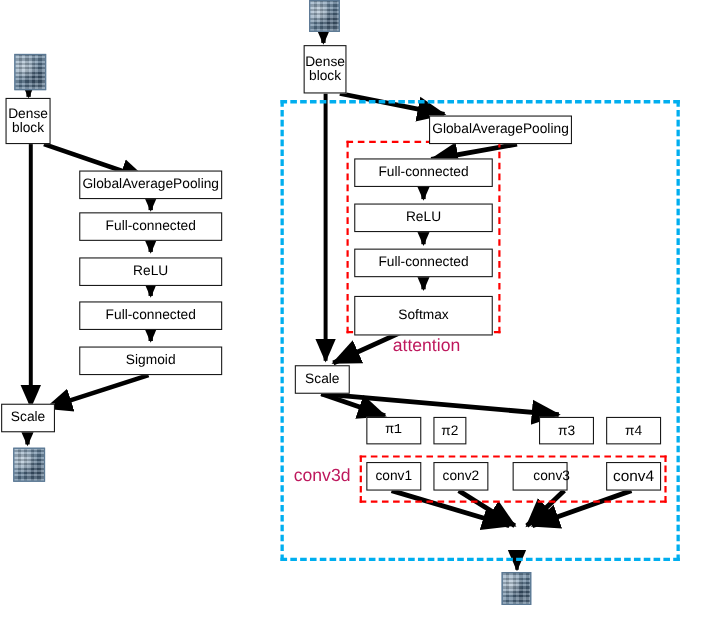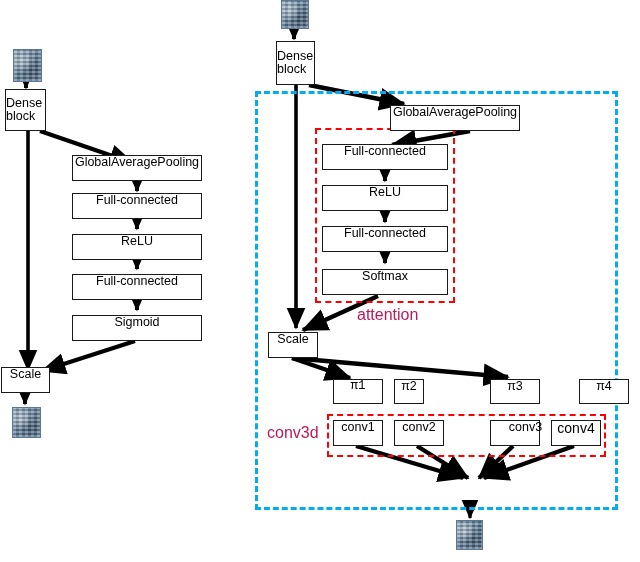--- a/index.html
+++ b/index.html
@@ -2,21 +2,21 @@
 <html><head>
 <meta charset="utf-8">
 <style>
   html,body{margin:0;padding:0;background:#ffffff;}
   body{width:640px;height:562px;position:relative;overflow:hidden;
        font-family:"Liberation Sans","DejaVu Sans",sans-serif;}
   #canvas{position:absolute;left:0;top:0;width:640px;height:562px;}
   svg.edges{position:absolute;left:0;top:0;width:640px;height:562px;pointer-events:none;}
 
   .node{position:absolute;box-sizing:border-box;border:1.6px solid #1a1a1a;
-        background:#ffffff;display:flex;align-items:flex-start;justify-content:center;
+        background:#ffffff;display:flex;align-items:center;justify-content:center;
         text-align:center;color:#000;line-height:1.08;z-index:3;}
   .node span{display:block;}
 
   .patch{position:absolute;z-index:3;
      background-color:#6e8ca8;
      background-image:
        repeating-linear-gradient(0deg, rgba(255,255,255,.20) 0 2px, rgba(0,0,0,.16) 2px 4px),
        repeating-linear-gradient(90deg, rgba(255,255,255,.16) 0 3px, rgba(0,0,0,.14) 3px 6px),
        radial-gradient(circle at 30% 35%, rgba(220,232,242,.55) 0 10%, rgba(0,0,0,0) 45%),
        radial-gradient(circle at 72% 70%, rgba(30,52,76,.5) 0 12%, rgba(0,0,0,0) 50%),
@@ -139,48 +139,48 @@
   </div>
 
   <div class="node" style="left:322px;top:185px;width:126px;height:26px;font-size:12.5px;">
     <span>ReLU</span>
   </div>
 
   <div class="node" style="left:322px;top:226px;width:126px;height:26px;font-size:12.5px;">
     <span>Full-connected</span>
   </div>
 
-  <div class="node" style="left:322px;top:269px;width:126px;height:26px;font-size:12.5px;">
+  <div class="node" style="left:322px;top:269px;width:126px;height:36px;font-size:12.5px;">
     <span>Softmax</span>
   </div>
 
   <div class="node" style="left:268px;top:332px;width:50px;height:26px;font-size:12.5px;">
     <span>Scale</span>
   </div>
 
   <div class="node" style="left:333px;top:379px;width:50px;height:25px;font-size:12.5px;font-family:Liberation Mono, monospace;">
     <span>π1</span>
   </div>
   <div class="node" style="left:394px;top:379px;width:30px;height:25px;font-size:12.5px;">
     <span>π2</span>
   </div>
   <div class="node" style="left:490px;top:379px;width:50px;height:25px;font-size:12.5px;">
     <span>π3</span>
   </div>
-  <div class="node" style="left:551px;top:379px;width:50px;height:25px;font-size:12.5px;margin-left:28px;">
+  <div class="node" style="left:551px;top:379px;width:50px;height:25px;font-size:12.5px;">
     <span>π4</span>
   </div>
 
   <div class="node" style="left:333px;top:420px;width:50px;height:26px;font-size:12.5px;">
     <span>conv1</span>
   </div>
   <div class="node" style="left:394px;top:420px;width:50px;height:26px;font-size:12.5px;">
     <span>conv2</span>
   </div>
-  <div class="node" style="left:490px;top:420px;width:50px;height:26px;font-size:12.5px;padding-left:21px;">
+  <div class="node" style="left:466px;top:420px;width:50px;height:26px;font-size:12.5px;padding-left:21px;">
     <span>conv3</span>
   </div>
   <div class="node" style="left:551px;top:420px;width:50px;height:26px;font-size:14px;">
     <span>conv4</span>
   </div>
 
 
   <div class="patch" style="left:456px;top:520px;width:25px;height:28px;"></div>
 
 </div>

